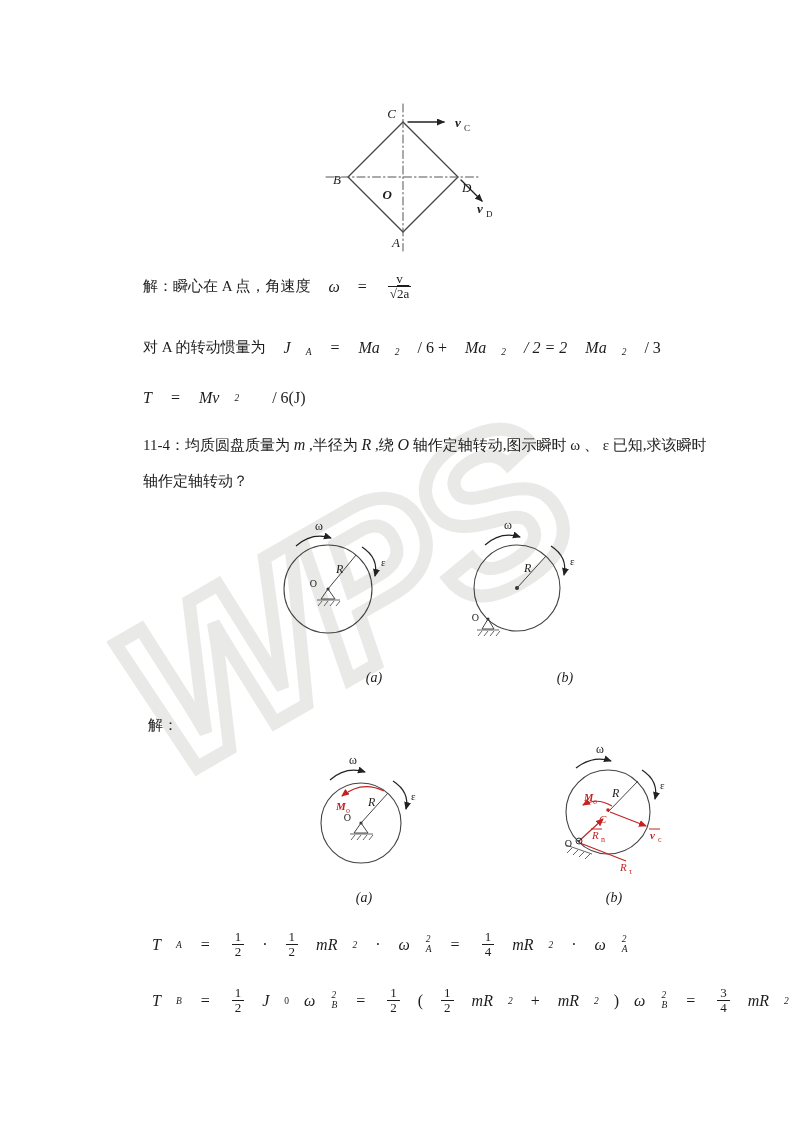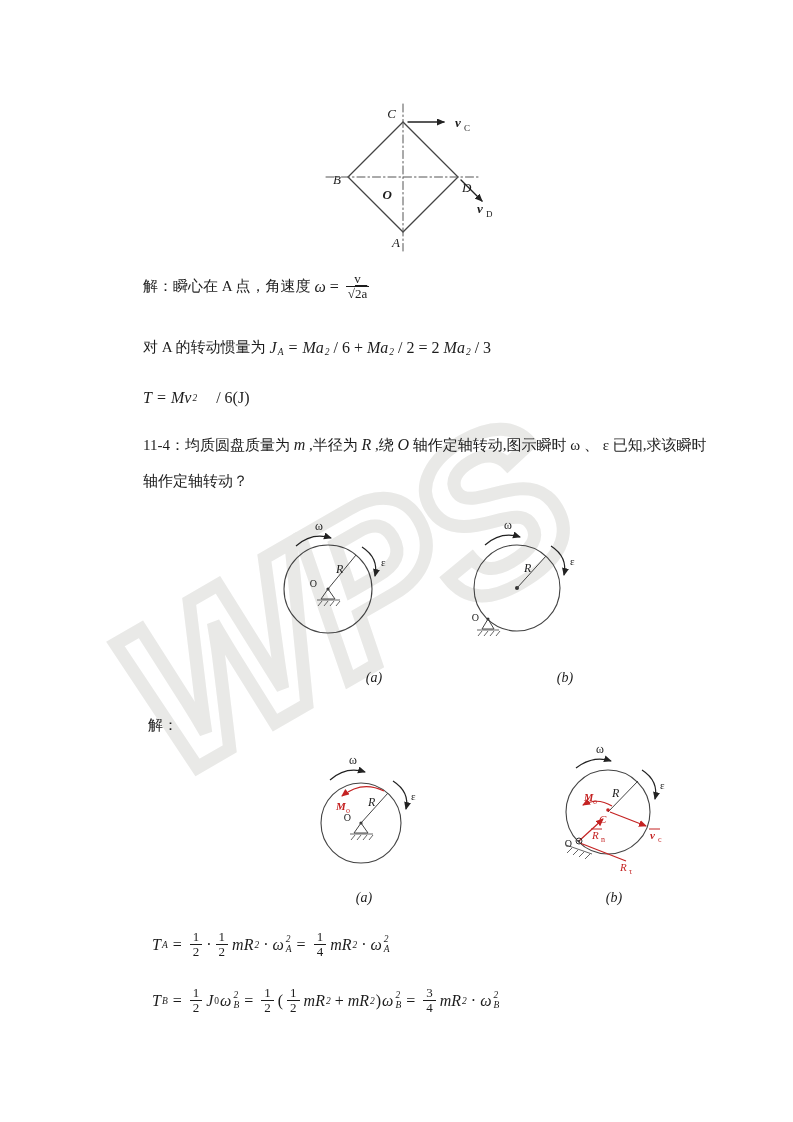--- a/index.html
+++ b/index.html
@@ -2,21 +2,21 @@
 <html><head>
 <meta charset="utf-8">
 <style>
   html,body{margin:0;padding:0;background:#fff;}
   #page{position:relative;width:793px;height:1122px;background:#ffffff;overflow:hidden;
         font-family:"Liberation Serif",serif;color:#1c1c1c;}
   svg{position:absolute;left:0;top:0;}
   .wm{z-index:1;}
   .dg{z-index:2;}
   .txt{position:absolute;z-index:3;font-size:15px;white-space:nowrap;}
-  .mline{display:flex;align-items:center;gap:1px;}
+  .mline{display:flex;align-items:center;gap:15px;}
   .it{font-style:italic;font-family:"Liberation Serif",serif;}
   sup,sub{font-size:9.5px;font-style:italic;}
   .frac{display:inline-flex;flex-direction:column;text-align:center;font-size:13px;line-height:1.1;margin:0 3px;}
   .frac .num{border-bottom:1px solid #1c1c1c;padding:0 3px;display:block;}
   .frac .den{display:block;padding:0 2px;}
   .ss{display:inline-flex;flex-direction:column;font-size:9.5px;line-height:1;margin-left:1px;font-style:italic;}
   .ovl{text-decoration:overline;}
   .m16{font-size:16px;}
 </style>
 </head>
@@ -151,21 +151,21 @@
   <div class="txt mline" style="left:143px;top:338px;align-items:flex-end;">
     <span>对 A 的转动惯量为</span>
     <span class="it m16" style="margin-left:3px;">J</span>
       <sub>A</sub>
     <span class="m16" style="margin:0 4px;">=</span>
     <span class="it m16">Ma</span>
       <sup>2</sup>
     <span class="m16" style="margin:0 3px;">/ 6 +</span>
     <span class="it m16">Ma</span>
       <sup>2</sup>
-    <span class="m16" style="margin:0 3px;">/ 2 = 2</span>
+    <span class="m16" style="margin:0 3px;font-style:italic;">/ 2 = 2</span>
     <span class="it m16">Ma</span>
       <sup>2</sup>
     <span class="m16" style="margin:0 3px;">/ 3</span>
   </div>
 
   <div class="txt mline m16" style="left:143px;top:389px;">
     <span class="it">T</span>
     <span style="margin:0 4px;">=</span>
     <span class="it">Mv</span>
       <sup>2</sup>

